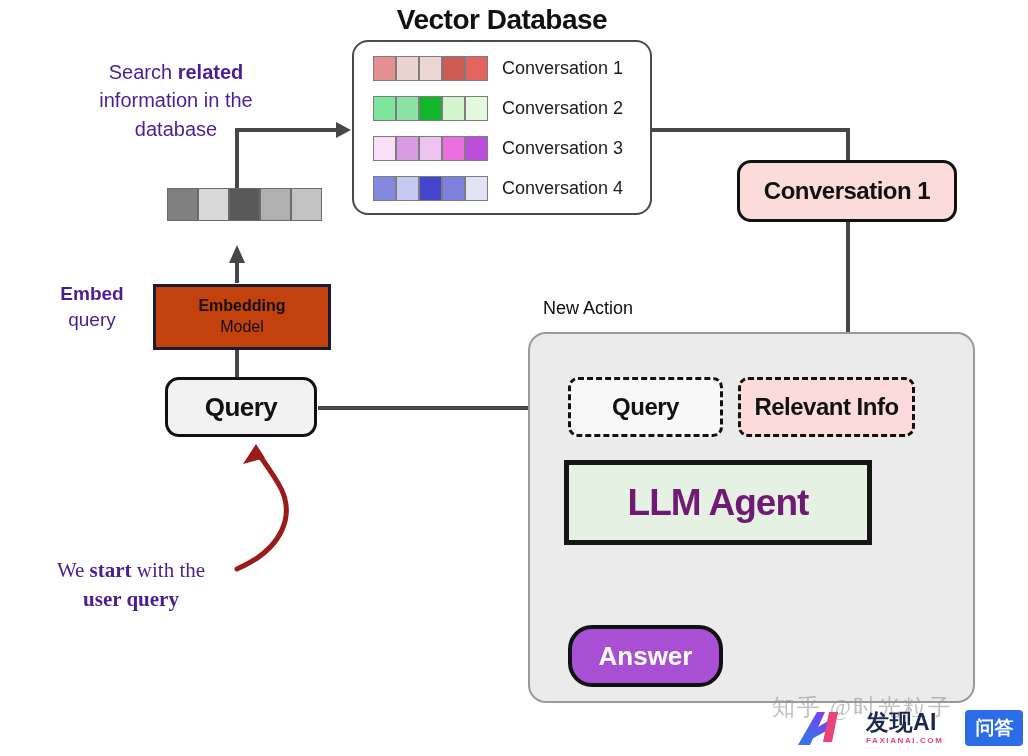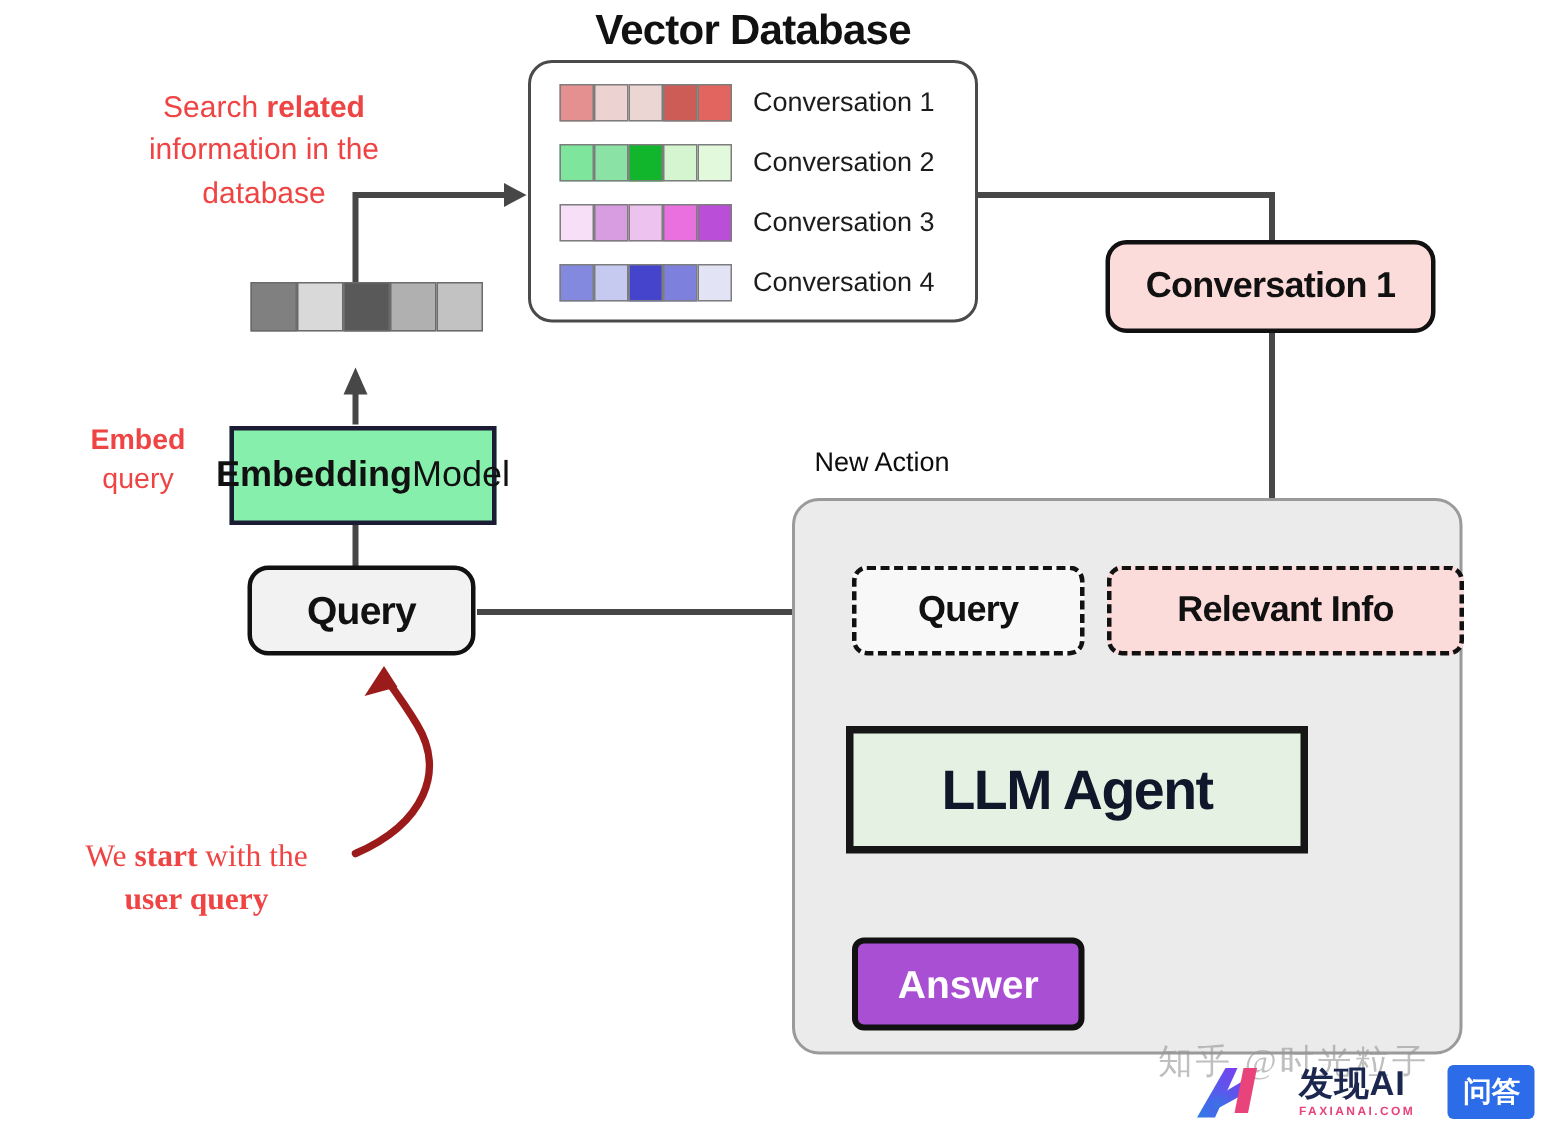--- a/index.html
+++ b/index.html
@@ -13,46 +13,46 @@
   .vdb{left:352px;top:40px;width:300px;height:175px;background:#fff;border:2px solid #4a4a4a;border-radius:16px;
        padding:14px 0 0 19px;}
   .vdb-row{display:flex;align-items:center;height:25px;margin-bottom:15px;}
   .vdb-row .label{margin-left:14px;font-size:18px;color:#1c1c1c;white-space:nowrap;}
   .cells{display:flex;}
   .cell{box-sizing:border-box;border:1px solid #7d7d7d;}
   .vdb .cell{width:23px;height:25px;}
   .strip{left:167px;top:188px;}
   .strip .cell{width:31px;height:33px;border-color:#6b6b6b;}
 
-  .note{text-align:center;line-height:1.42;color:#ef4444;}
+  .note{text-align:center;line-height:1.42;color:#4c1d95;}
   .note b{font-weight:800;}
   .search-note{left:54px;top:58px;width:244px;font-size:20px;}
   .extract-note{left:708px;top:68px;width:250px;font-size:20px;}
   .embed-note{left:40px;top:281px;width:104px;font-size:19px;line-height:1.35;}
   .start-note{left:24px;top:556px;width:214px;font-size:21px;line-height:1.38;font-family:Liberation Serif, serif;}
 
   .box{display:flex;align-items:center;justify-content:center;text-align:center;}
-  .embedding{left:153px;top:284px;width:178px;height:66px;background:#86efac;border:3px solid #1b1b33;
-             flex-direction:row;font-size:24px;line-height:1.3;}
+  .embedding{left:153px;top:284px;width:178px;height:66px;background:#c2410c;border:3px solid #1b1b33;
+             flex-direction:column;font-size:16px;line-height:1.3;}
   .embedding .l1{font-weight:800;}
   .querybox{left:165px;top:377px;width:152px;height:60px;background:#f2f2f2;border:3.5px solid #111;
             border-radius:14px;font-size:26px;font-weight:800;letter-spacing:-0.5px;}
   .conv1{left:737px;top:160px;width:220px;height:62px;background:#fbdcda;border:3.5px solid #111;
          border-radius:14px;font-size:24px;font-weight:800;letter-spacing:-0.5px;}
 
   .na-label{left:543px;top:298px;font-size:18px;font-weight:400;color:#0d0d0d;}
   .na-container{left:528px;top:332px;width:447px;height:371px;background:#ebebeb;
                 border:2px solid #9a9a9a;border-radius:18px;}
   .dashedbox{border:3px dashed #111;border-radius:10px;font-weight:800;font-size:24px;letter-spacing:-0.5px;}
   .dquery{left:568px;top:377px;width:155px;height:60px;background:#f8f8f8;}
-  .relinfo{left:738px;top:377px;width:238px;height:60px;background:#fbdcda;}
-  .llm{left:564px;top:484px;width:308px;height:85px;background:#e5f1e2;border:5px solid #161616;
-       font-size:37px;font-weight:800;color:#0f172a;letter-spacing:-1px;}
+  .relinfo{left:738px;top:377px;width:177px;height:60px;background:#fbdcda;}
+  .llm{left:564px;top:460px;width:308px;height:85px;background:#e5f1e2;border:5px solid #161616;
+       font-size:37px;font-weight:800;color:#701a75;letter-spacing:-1px;}
   .answer{left:568px;top:625px;width:155px;height:62px;background:#a94fd4;border:4px solid #111;
-          border-radius:8px;color:#fff;font-size:26px;font-weight:800;}
+          border-radius:24px;color:#fff;font-size:26px;font-weight:800;}
 
   .watermark{left:772px;top:692px;font-size:23px;color:#969696;opacity:.6;white-space:nowrap;letter-spacing:2px;font-family:Liberation Serif, serif;}
   .brandbar{left:798px;top:709px;display:flex;align-items:center;gap:22px;}
   .brandtext{display:flex;flex-direction:column;line-height:1;}
   .brandname{font-size:23px;font-weight:800;color:#1c2750;letter-spacing:0.5px;}
   .branddomain{font-size:8px;font-weight:700;color:#e8437a;letter-spacing:1.6px;margin-top:3px;}
   .badge{background:#2c6ce8;color:#fff;font-size:19px;font-weight:800;padding:5px 10px;border-radius:4px;}
 </style>
 </head>
 <body>

